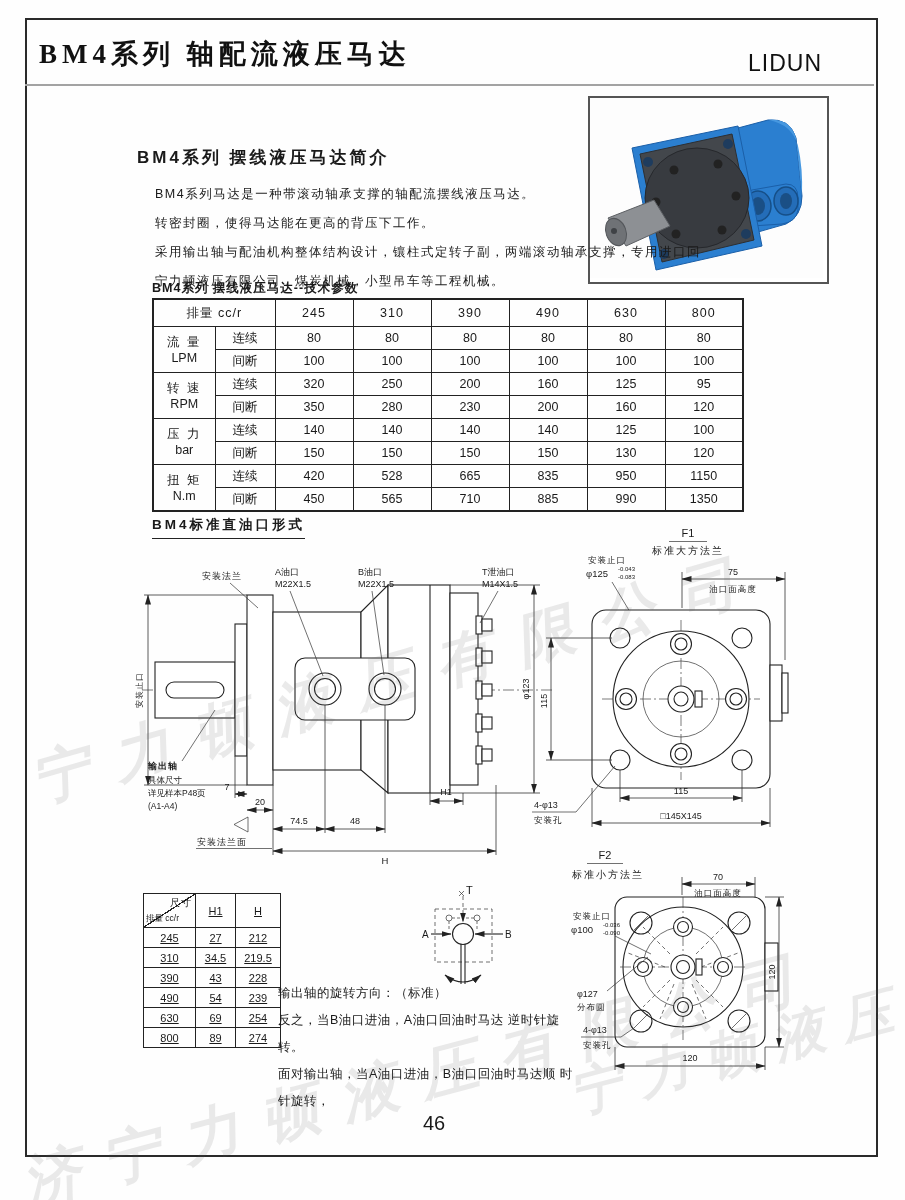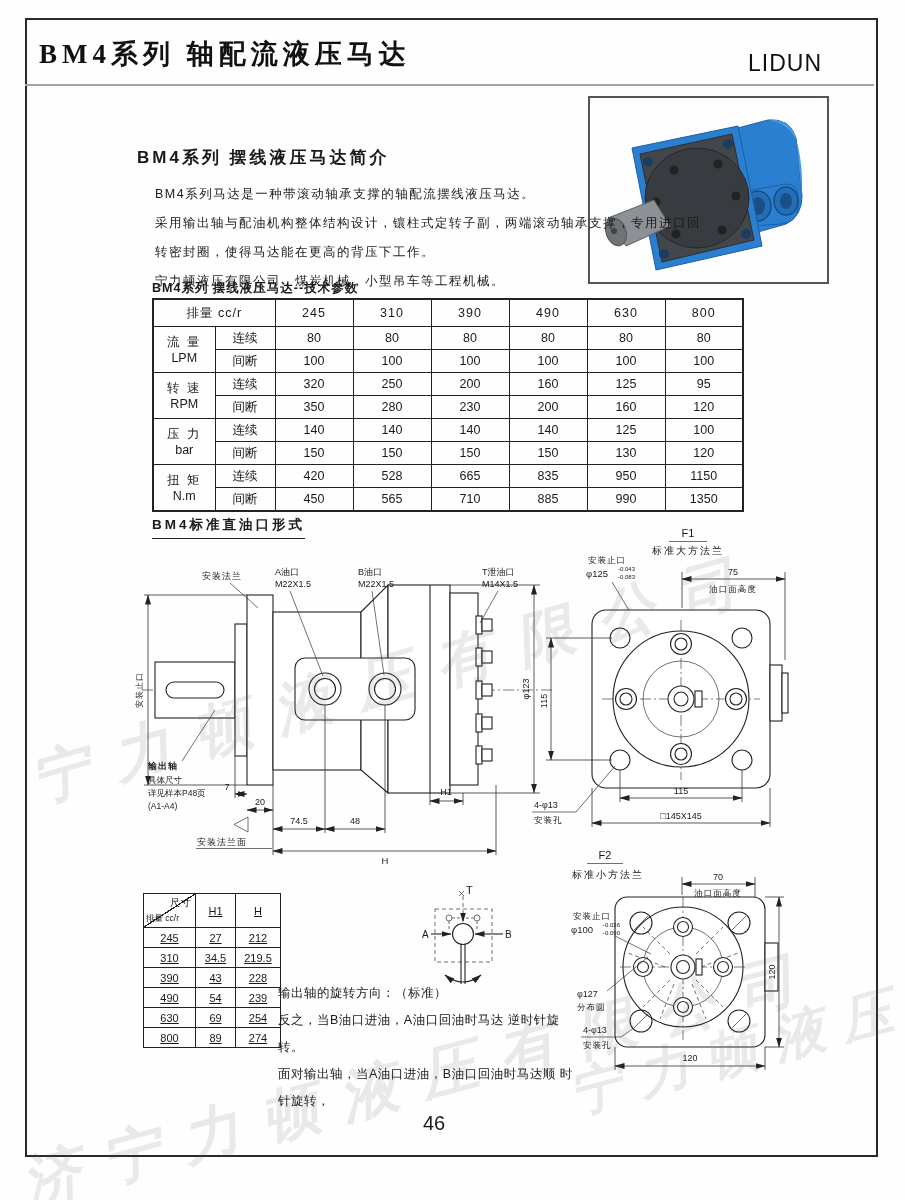--- a/index.html
+++ b/index.html
@@ -85,22 +85,22 @@
 
       <path d="M18,120 L64,102 L80,128 L36,148 Z" fill="#8d9094" stroke="#5c5f63"></path>
       <ellipse cx="26" cy="134" rx="10" ry="14" transform="rotate(-20 26 134)" fill="#6f7276" stroke="#54575b"></ellipse>
       <circle cx="24" cy="133" r="3" fill="#3f4246"></circle>
     </svg>
   </div>
 
   <div class="intro-title">BM4系列 摆线液压马达简介</div>
   <div class="intro-lines">
     <div>BM4系列马达是一种带滚动轴承支撑的轴配流摆线液压马达。</div>
+    <div>转密封圈，使得马达能在更高的背压下工作。</div>
     <div>采用输出轴与配油机构整体结构设计，镶柱式定转子副，两端滚动轴承支撑，专用进口回</div>
-    <div>转密封圈，使得马达能在更高的背压下工作。</div>
     <div>宁力顿液压有限公司，煤炭机械，小型吊车等工程机械。</div>
   </div>
 
   <div class="tbl-caption">BM4系列 摆线液压马达--技术参数</div>
   <table class="spec">
     <colgroup>
         <col style="width:62px">
         <col style="width:60px">
         <col style="width:78px">
         <col style="width:78px">

